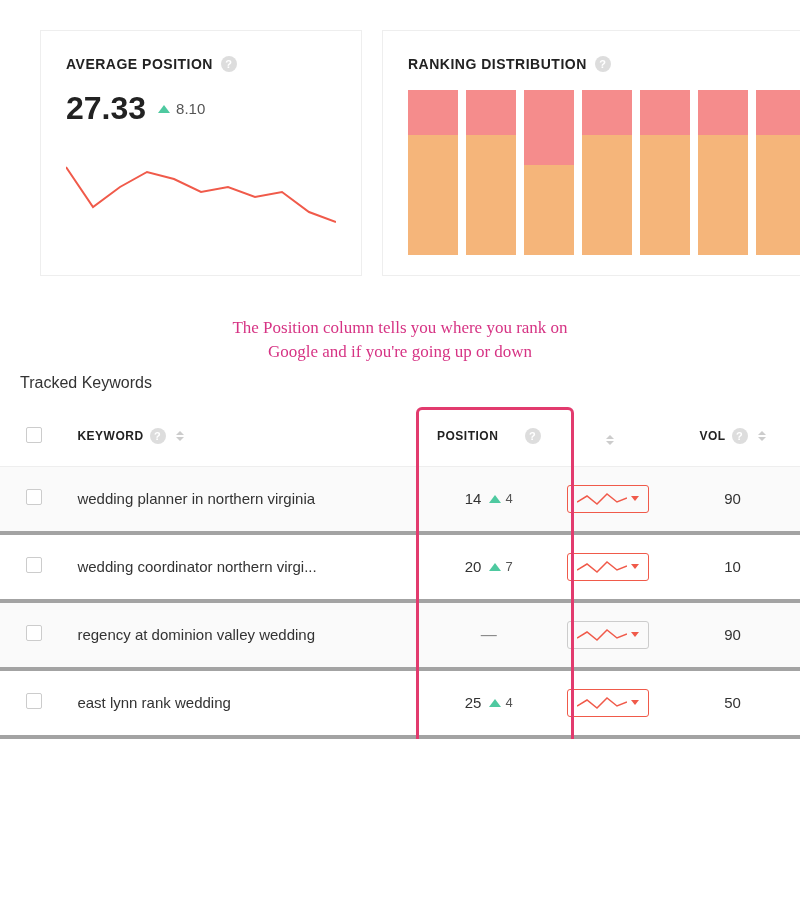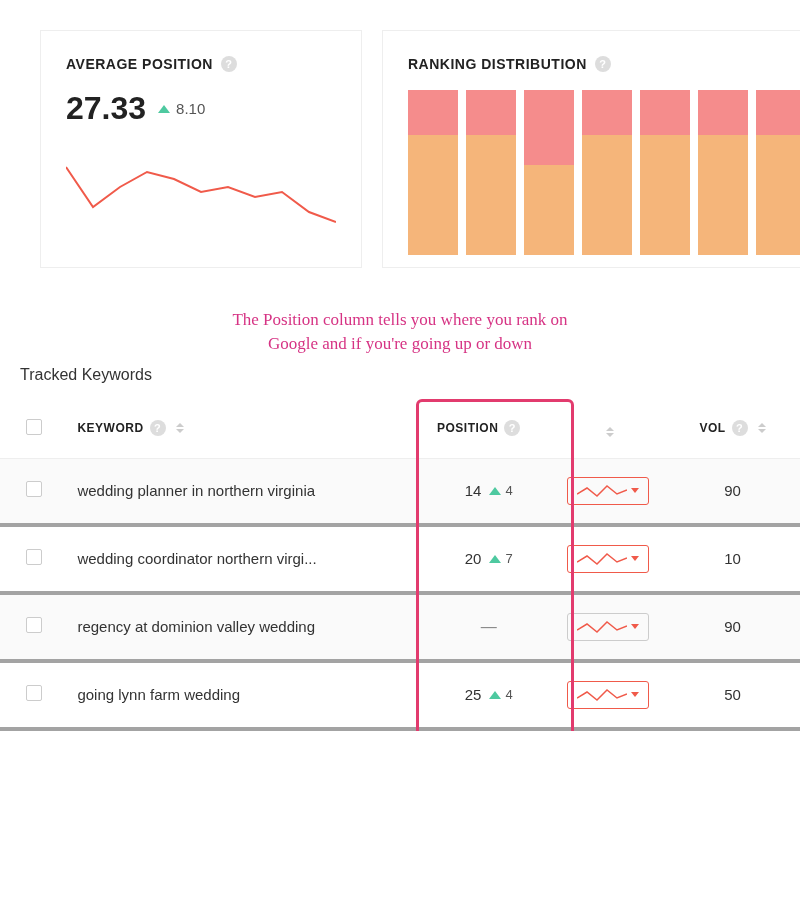--- a/index.html
+++ b/index.html
@@ -10,21 +10,21 @@
     padding: 0;
     color: #222;
   }
   .top-cards {
     display: flex;
     gap: 20px;
     padding: 30px 20px 20px 40px;
   }
   .card {
     border: 1px solid #eee;
-    padding: 25px 25px 12px 25px;
+    padding: 25px 25px 20px 25px;
     background: #fff;
   }
   .card-avg { flex: 0 0 320px; }
   .card-dist { flex: 1; border-right: none; padding-right: 0; }
   .card-title {
     font-size: 14px;
     font-weight: 800;
     letter-spacing: 0.5px;
     color: #222;
     display: flex;
@@ -257,21 +257,21 @@
           <span class="checkbox"></span>
         </th>
         <th class="col-kw">
           <span class="th-inner">
             <span>KEYWORD</span>
             <span class="help-icon">?</span>
             <span class="sort-icon"></span>
           </span>
         </th>
         <th class="col-pos">
-          <span class="th-inner" style="justify-content:flex-start">
+          <span class="th-inner" style="justify-content:space-between">
             <span>POSITION</span>
             <span class="help-icon">?</span>
           </span>
         </th>
         <th class="col-spark">
           <span class="sort-icon"></span>
         </th>
         <th class="col-vol">
           <span class="th-inner" style="justify-content:center">
             <span>VOL</span>
@@ -336,21 +336,21 @@
               <svg class="spark-svg" viewBox="0 0 50 18">
                 <polyline points="0,12 10,6 20,14 30,4 40,12 50,8" fill="none" stroke="#f05a4a" stroke-width="1.5"></polyline>
               </svg>
               <span class="spark-caret"></span>
             </span></td>
           <td class="col-vol">90</td>
         </tr>
         <tr>
           <td class="col-check"><span class="checkbox"></span></td>
           <td class="col-kw">
-            <span class="kw-text">going lynn farm wedding</span>
+            <span class="kw-text">east lynn rank wedding</span>
           </td>
           <td class="col-pos">
             <div class="pos-cell">
               <span class="pos-num">25</span>
               <span class="pos-delta">
                 <span class="delta-up"></span>
                 <span>4</span>
               </span>
             </div>
           </td>

